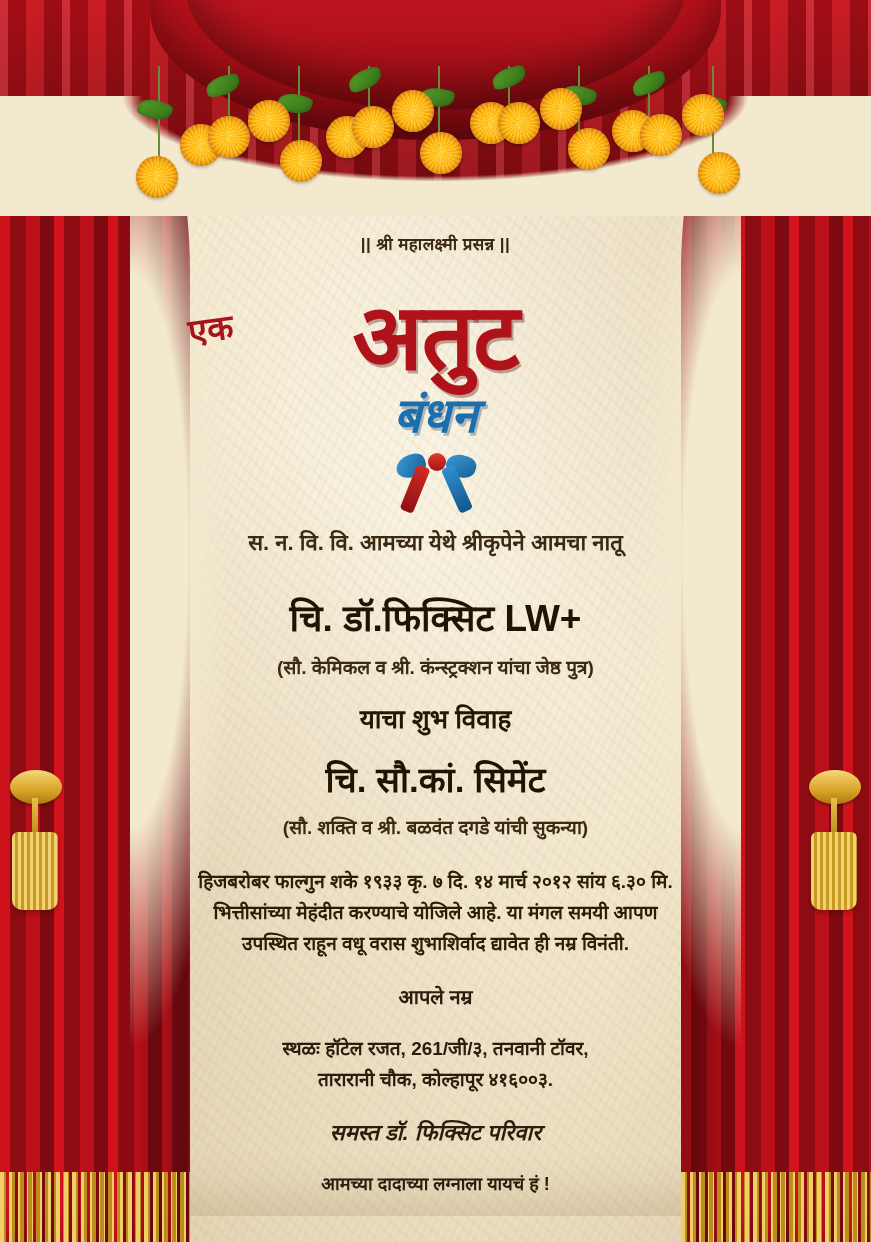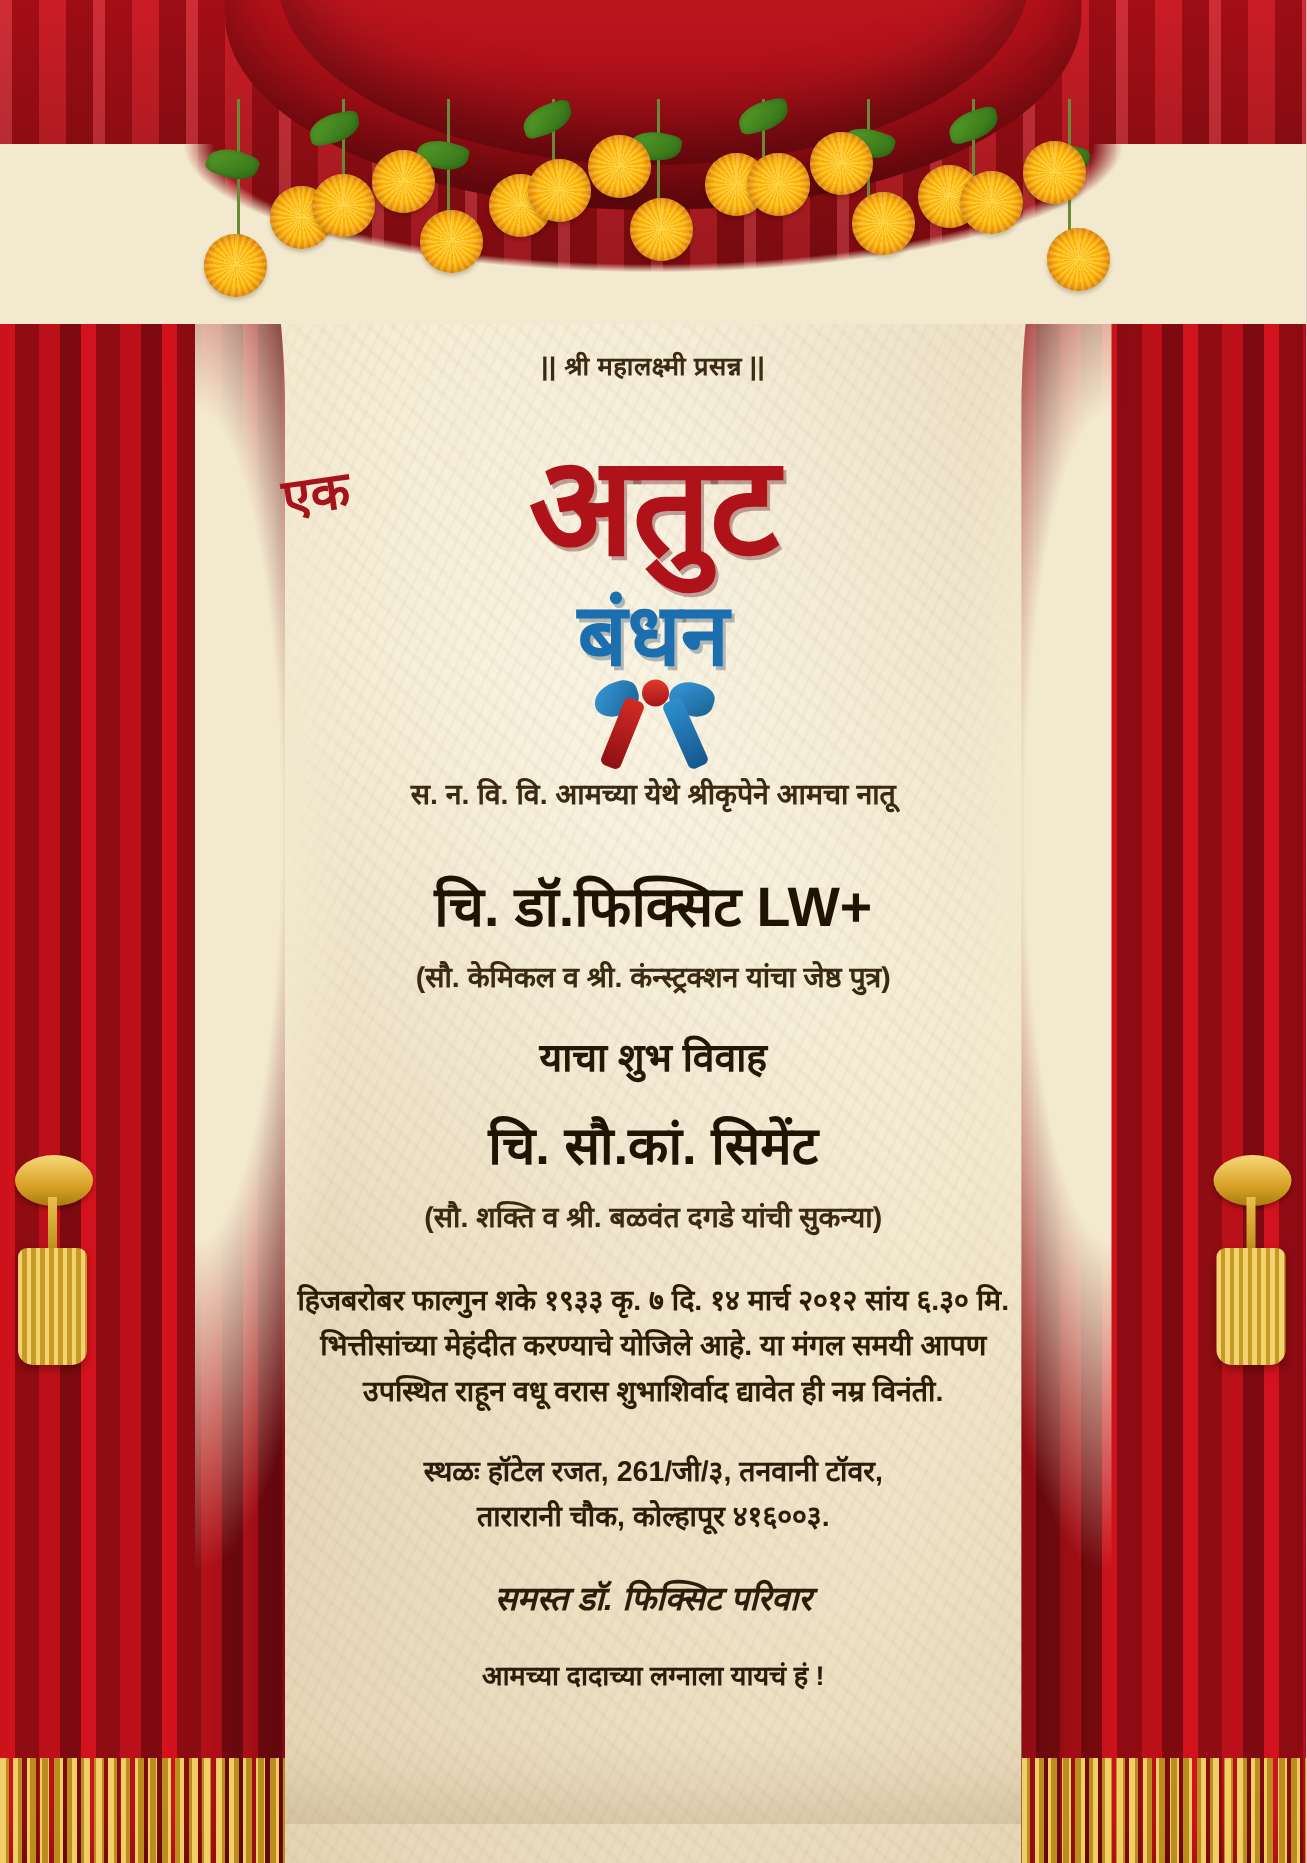--- a/index.html
+++ b/index.html
@@ -205,23 +205,24 @@
   }
   .logo-main {
     position: absolute; left: 0; right: 0; top: 10px;
     font-size: 92px; font-weight: bold;
     color: #b01219;
     letter-spacing: -1px;
     text-shadow: 2px 3px 0 rgba(90,10,14,0.35);
   }
   .logo-sub {
     position: absolute; left: 0; right: 0; top: 120px;
-    font-size: 58px; font-weight: bold;
+    font-size: 48px; font-weight: bold;
     color: #1b6fae;
     text-shadow: 2px 3px 0 rgba(10,50,85,0.3);
+    font-style: italic;
   }
   .ribbon {
     position: absolute; left: 232px; top: 192px; width: 110px; height: 60px;
   }
   .ribbon .bowknot {
     position: absolute; left: 46px; top: 0; width: 18px; height: 18px;
     border-radius: 50%;
     background: linear-gradient(180deg, #e23a2b, #a5131a);
   }
   .ribbon .tail {
@@ -233,21 +234,21 @@
   .ribbon .tail.r { left: 68px; transform: rotate(-24deg);
     background: linear-gradient(180deg, #2e8fd0, #15578d); }
   .ribbon .loop {
     position: absolute; top: 2px; width: 30px; height: 22px;
     border-radius: 60% 40% 50% 50%;
   }
   .ribbon .loop.l { left: 14px; background: linear-gradient(135deg, #3b9add, #17608f); transform: rotate(-18deg); }
   .ribbon .loop.r { left: 64px; background: linear-gradient(135deg, #3b9add, #17608f); transform: rotate(18deg); }
 
   .line { line-height: 1.45; }
-  .intro { font-size: 19px; font-weight: bold; margin-top: 6px; color: #3a2a12; }
+  .intro { font-size: 22px; font-weight: bold; margin-top: 16px; color: #3a2a12; }
   .groom-name {
     font-size: 37px; font-weight: bold; margin-top: 33px; color: #1f1402;
   }
   .parents { font-size: 19px; font-weight: bold; margin-top: 8px; color: #3a2a12; }
   .marriage-word {
     font-size: 26px; font-weight: bold; 
     margin-top: 20px; color: #241703;
   }
   .bride-name {
     font-size: 35px; font-weight: bold; margin-top: 16px; color: #1f1402; text-align: center;
@@ -365,20 +366,21 @@
 
     <div class="bride-name line">चि. सौ.कां. सिमेंट</div>
     <div class="parents line">(सौ. शक्ति व श्री. बळवंत दगडे यांची सुकन्या)</div>
 
     <div class="muhurat">
       <div>हिजबरोबर फाल्गुन शके १९३३ कृ. ७ दि. १४ मार्च २०१२ सांय ६.३० मि.</div>
       <div>भित्तीसांच्या मेहंदीत करण्याचे योजिले आहे. या मंगल समयी आपण</div>
       <div>उपस्थित राहून वधू वरास शुभाशिर्वाद द्यावेत ही नम्र विनंती.</div>
     </div>
 
+    <div class="invite-from-label line">आपले नम्र</div>
 
     <div class="venue">
       <div>स्थळः हॉटेल रजत, 261/जी/३, तनवानी टॉवर,</div>
       <div>तारारानी चौक, कोल्हापूर ४१६००३.</div>
     </div>
 
     <div class="family line">समस्त डॉ. फिक्सिट परिवार</div>
 
     <div class="note line">आमच्या दादाच्या लग्नाला यायचं हं !</div>
 

